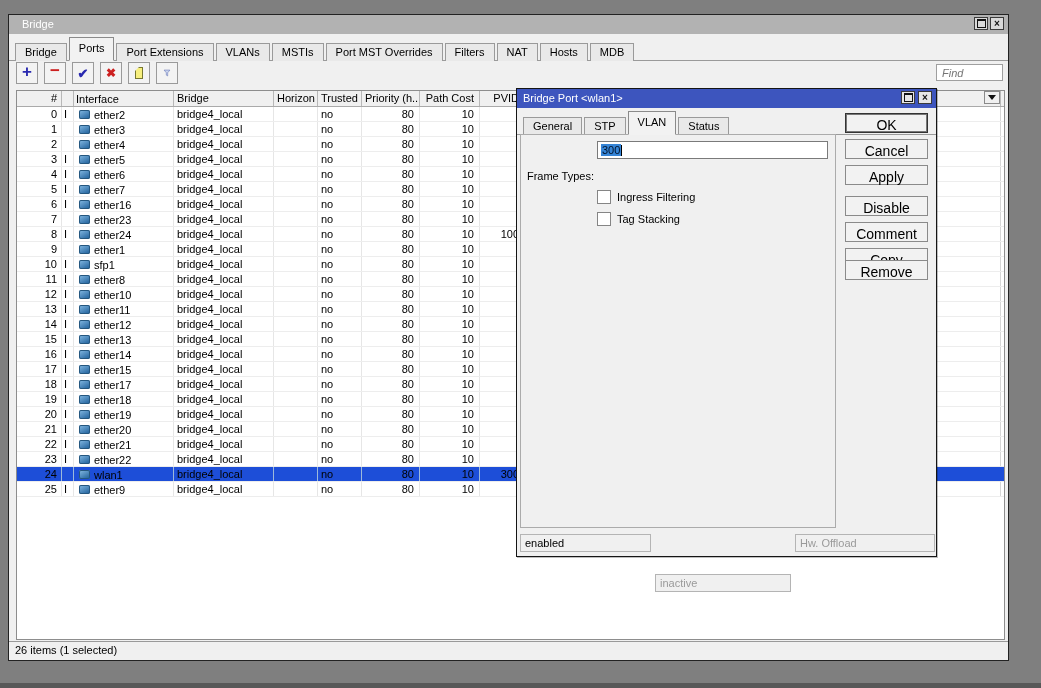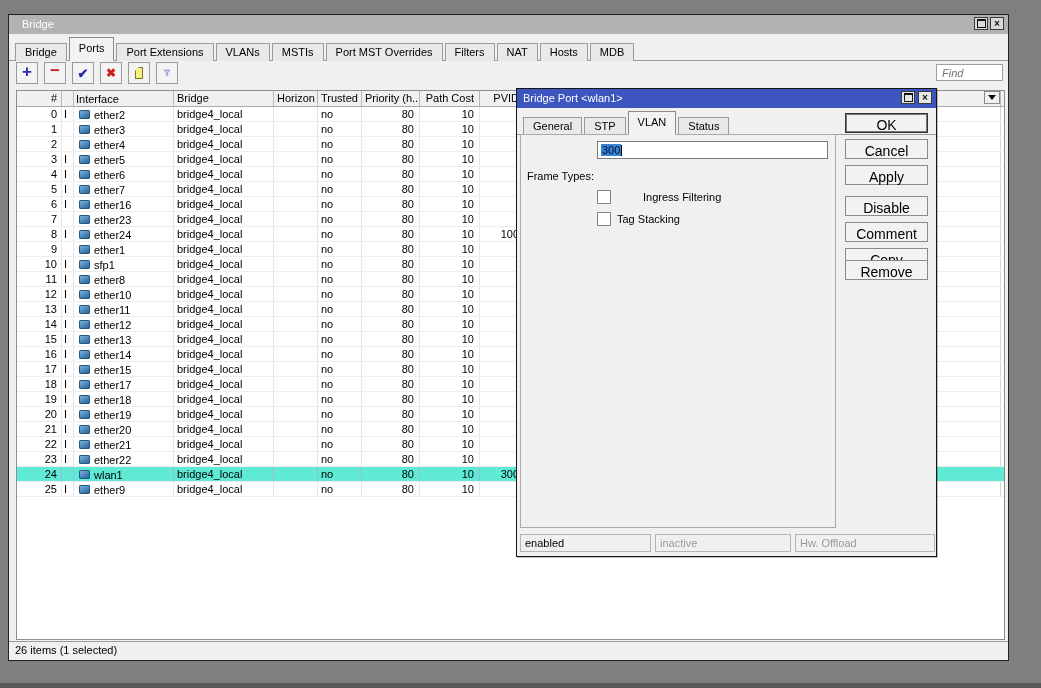--- a/index.html
+++ b/index.html
@@ -42,21 +42,21 @@
   #list-area{position:absolute;left:7px;top:75px;width:989px;height:550px;background:#fff;border:1px solid #8d8d8d;
     box-sizing:border-box;overflow:hidden;}
   #header-row{display:flex;height:15px;background:#f0f0f0;border-bottom:1px solid #aaa;}
   .hcell{box-sizing:border-box;border-right:1px solid #b8b8b8;padding:1px 3px 0 3px;white-space:nowrap;overflow:hidden;height:15px;}
   .hfill{flex:1;}
   #col-dropdown{width:16px;height:13px;margin:0;background:#f0f0f0;border:1px solid #8a8a8a;box-sizing:border-box;
     display:flex;align-items:center;justify-content:center;padding:0;}
   #col-dropdown .tri{width:0;height:0;border-left:4px solid transparent;border-right:4px solid transparent;border-top:5px solid #111;}
   .hend{width:3px;border-left:1px solid #b8b8b8;}
   .trow{display:flex;height:15px;border-bottom:1px solid #ededed;box-sizing:border-box;background:#fff;}
-  .trow.selected{background:#5eead4;align-items:flex-end;}
+  .trow.selected{background:#1d4ed8;align-items:flex-end;}
   .tcell{box-sizing:border-box;border-right:1px solid #e6e6e6;white-space:nowrap;overflow:hidden;height:14px;
     padding-top:1px;}
   .trow.selected .tcell{border-right-color:#9db9da;}
   .tfill{flex:1;}
   .tend{width:3px;border-left:1px solid #d5d5d5;}
   .c0{width:45px;text-align:right;padding-right:4px;}
   .c1{width:12px;padding-left:2px;}
   .c2{width:100px;display:flex;align-items:center;padding-left:2px;}
   .c3{width:100px;padding-left:3px;}
   .c4{width:44px;}
@@ -94,21 +94,21 @@
   #ft-arrow .tri{width:0;height:0;border-left:4px solid transparent;border-right:4px solid transparent;border-top:4px solid #111;}
   .chk-row{position:absolute;left:80px;height:14px;display:flex;align-items:center;}
   .chk-box{width:12px;height:12px;background:#fff;border:1px solid #858585;margin-right:6px;flex:none;}
   .dlg-btn{position:absolute;left:328px;width:83px;height:20px;background:#f2f2f2;border:1px solid #8a8a8a;
     box-sizing:border-box;text-align:center;padding-top:3px;font-size:14px;font-family:inherit;}
   .dlg-btn.default{border:1px solid #333;box-shadow:inset 0 0 0 1px #777;}
   .dlg-status{position:absolute;top:445px;height:18px;border:1px solid #b4b4b4;box-sizing:border-box;
     background:#f0f0f0;padding:2px 0 0 4px;overflow:hidden;white-space:nowrap;}
   .dlg-status.muted{color:#9a9a9a;}
   #dstat0{left:3px;width:131px;}
-  #dstat1{left:138px;width:136px;}
+  #dstat1{left:138px;width:136px;margin-top:40px;}
   #dstat2{left:278px;width:140px;}
 </style>
 </head>
 <body>
 
 <div id="desktop">
 
   <div id="main-window">
     <div class="titlebar">
       <span class="ttext">Bridge</span>
@@ -617,21 +617,21 @@
         <span class="tab">Status</span>
       </div>
     <div id="dlg-panel"></div>
 
     <div class="fld-label" id="pvid-label">PVID:</div>
     <div id="pvid-input"><span class="sel">300</span><span class="caret"></span></div>
 
     <div class="fld-label" id="ft-label">Frame Types:</div>
 
     <div id="dlg-checks">
-        <div class="chk-row" style="top: 101px; gap: 26px;">
+        <div class="chk-row" style="top: 101px;">
           <span class="chk-box"></span>
           <span>Ingress Filtering</span>
         </div>
         <div class="chk-row" style="top: 123px;">
           <span class="chk-box"></span>
           <span>Tag Stacking</span>
         </div>
       </div>
     <div id="dlg-buttons">
         <button class="dlg-btn default" style="top: 24px;">OK</button>

